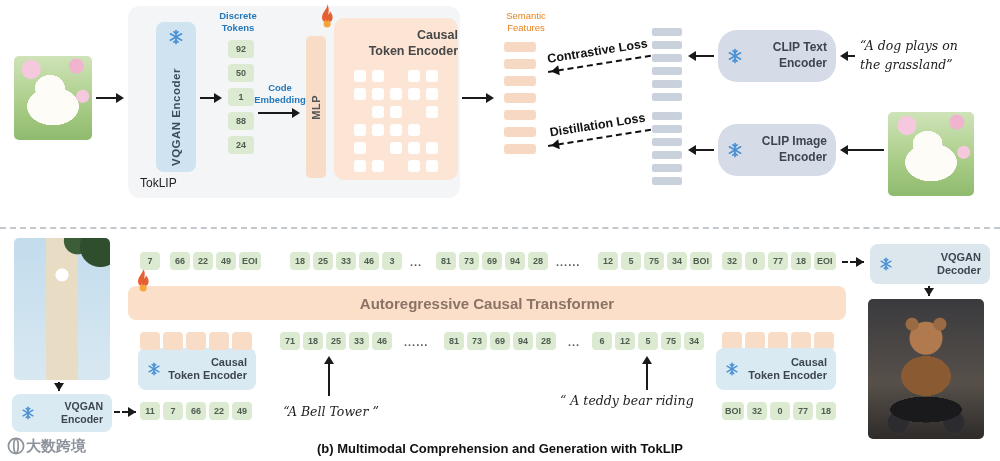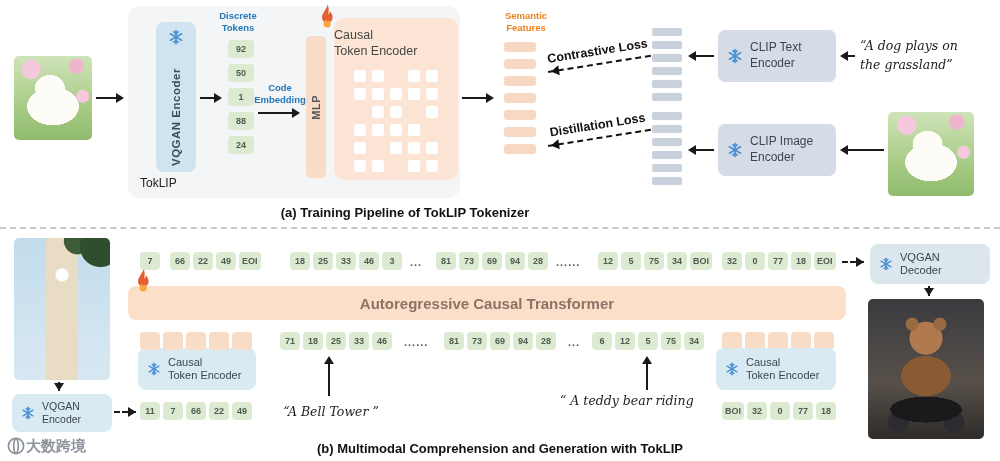--- a/index.html
+++ b/index.html
@@ -1,22 +1,22 @@
 <!DOCTYPE html>
 <html><head>
 <meta charset="utf-8">
 <style>
 *{margin:0;padding:0;box-sizing:border-box}
 body{font-family:"Liberation Sans",sans-serif;background:#fff}
 #canvas{position:relative;width:1000px;height:461px;background:#fff;overflow:hidden}
 .abs{position:absolute}
 .photo{position:absolute;border-radius:5px}
 .panel{position:absolute;background:#f3f5f7;border-radius:12px}
-.enc-box{position:absolute;display:flex;align-items:center;gap:7px;padding:0 9px;border-radius:7px}
-.enc-label{font-weight:normal;color:#3d4650;text-align:left;line-height:1.3;flex:1}
+.enc-box{position:absolute;display:flex;align-items:center;gap:7px;padding:0 9px;border-radius:19px}
+.enc-label{font-weight:bold;color:#3d4650;text-align:right;line-height:1.3;flex:1}
 .vtext{writing-mode:vertical-rl;transform:rotate(180deg);font-weight:bold;letter-spacing:.5px}
 .tok-row{position:absolute;display:flex;gap:3px}
 .tok{min-width:20px;height:18px;background:#dcead2;border-radius:4px;display:inline-flex;align-items:center;justify-content:center;font-size:9px;font-weight:bold;color:#4e5d50;padding:0 3px}
 .pbar-row{position:absolute;display:flex;gap:3px}
 .pbar-row i{width:20px;height:18px;background:#f8dcc6;border-radius:4px}
 .col-bars{position:absolute;display:flex;flex-direction:column}
 .sem-col{gap:7px}
 .sem-col i{width:32px;height:10px;background:#f7d9c3;border-radius:3px}
 .gray-col{gap:5px}
 .gray-col i{width:30px;height:8px;background:#c9d1dd;border-radius:2px}
@@ -27,21 +27,21 @@
 .arr{position:absolute;height:2px;background:#1a1a1a}
 .arr.r::after{content:"";position:absolute;right:-7px;top:-4px;border:5px solid transparent;border-left:8px solid #1a1a1a}
 .arr.l::before{content:"";position:absolute;left:-7px;top:-4px;border:5px solid transparent;border-right:8px solid #1a1a1a}
 .darr{position:absolute;border-top:2px dashed #1a1a1a}
 .darr.r::after{content:"";position:absolute;right:-5px;top:-6px;border:5px solid transparent;border-left:8px solid #1a1a1a}
 .vdarr{position:absolute;border-left:2px dashed #1a1a1a}
 .vdarr.d::after{content:"";position:absolute;bottom:-5px;left:-6px;border:5px solid transparent;border-top:8px solid #1a1a1a}
 .varr{position:absolute;width:2px;background:#1a1a1a}
 .varr.u::before{content:"";position:absolute;top:-7px;left:-4px;border:5px solid transparent;border-bottom:8px solid #1a1a1a}
 .blue-label{position:absolute;color:#2678b8;font-weight:bold;font-size:9.5px;text-align:center;line-height:1.3}
-.orange-label{position:absolute;color:#e8821e;font-weight:bold;font-size:9.5px;text-align:center;line-height:1.3}
+.orange-label{position:absolute;color:#e8821e;font-weight:normal;font-size:9.5px;text-align:center;line-height:1.3}
 .caption{position:absolute;font-weight:bold;font-size:13px;color:#111;text-align:center}
 .prompt{position:absolute;font-family:"DejaVu Serif",serif;font-style:italic;font-size:12.5px;color:#1c1c1c;line-height:1.55}
 .ell{position:absolute;font-weight:bold;color:#555;font-size:11px;letter-spacing:1px}
 .loss{position:absolute;text-align:center;transform:rotate(-9deg)}
 .loss .lbl{font-weight:bold;font-size:12.5px;color:#111;white-space:nowrap}
 .loss .larrow{position:relative;border-top:2px dashed #111;margin-top:5px}
 .loss .larrow::before{content:"";position:absolute;left:-2px;top:-6px;border:5px solid transparent;border-right:8px solid #111}
 .snow-ic{flex:0 0 auto}
 .img-dog{background:
  radial-gradient(circle at 22% 16%, #f6c8dd 0 9px, transparent 10px),
@@ -226,21 +226,20 @@
       </svg>
     <div class="enc-label" style="font-size:12px">
       <span>CLIP Image</span><br>
       <span>Encoder</span>
     </div>
   </div>
   <div class="arr l" style="left:842px;top:149px;width:42px"></div>
   <div class="photo img-dog" style="left:888px;top:112px;width:86px;height:84px"></div>
 
   <div class="abs" style="left:140px;top:176px;font-weight:normal;font-size:12px;color:#222">TokLIP</div>
-  <div class="caption" style="left:0;top:205px;width:810px">(a) Training Pipeline of TokLIP Tokenizer</div>
 
   <div style="position:absolute;left:0;top:227px;width:1000px;border-top:2px dashed #c3c8cd"></div>
 
   <div class="photo img-tower" style="left:14px;top:238px;width:96px;height:142px"></div>
   <div class="vdarr d" style="left:58px;top:382px;height:9px"></div>
 
   <div class="enc-box" style="left:12px;top:394px;width:100px;height:38px;background:#d9eaf3;border-radius:8px">
     <svg class="snow-ic" width="14" height="14" viewBox="0 0 16 16">
         <use href="#sym-snow"></use>
       </svg>

